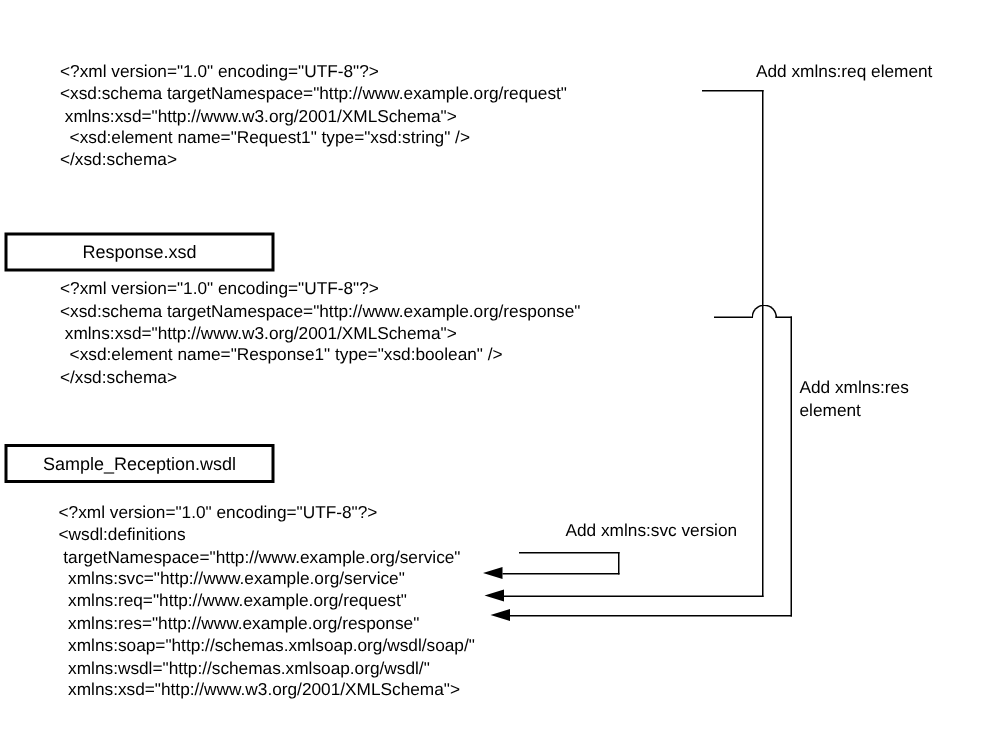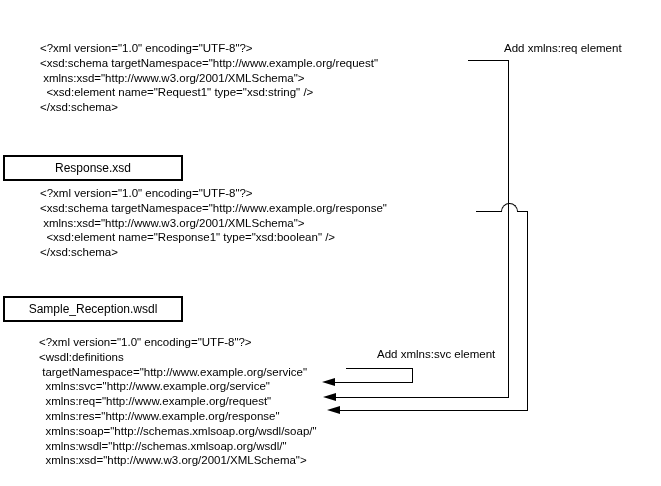--- a/index.html
+++ b/index.html
@@ -95,22 +95,24 @@
   <div class="label" style="left:463px;top:41px;margin-left:41px;">Add xmlns:req element</div>
   <div class="hline" style="left:468px;top:60px;width:41px;"></div>
   <div class="vline" style="left:508px;top:60px;height:338px;"></div>
   <div class="hline" style="left:336px;top:397px;width:173px;"></div>
   <div class="arrowhead" style="left:323px;top:393px;"></div>
 
   <div class="hline" style="left:476px;top:211px;width:26px;"></div>
   <div class="arc" style="left:501px;top:203px;"></div>
   <div class="hline" style="left:517px;top:211px;width:11px;"></div>
   <div class="vline" style="left:527px;top:211px;height:200px;"></div>
+  <div class="label" style="left:533px;top:252px;">Add xmlns:res
+element</div>
   <div class="hline" style="left:340px;top:410px;width:188px;"></div>
   <div class="arrowhead" style="left:327px;top:406px;"></div>
 
-  <div class="label" style="left:377px;top:347px;">Add xmlns:svc element</div>
+  <div class="label" style="left:377px;top:347px;">Add xmlns:svc version</div>
   <div class="hline" style="left:346px;top:368px;width:67px;"></div>
   <div class="vline" style="left:412px;top:368px;height:15px;"></div>
   <div class="hline" style="left:335px;top:382px;width:78px;"></div>
   <div class="arrowhead" style="left:322px;top:378px;"></div>
 
 </div>
 
 </body></html>

